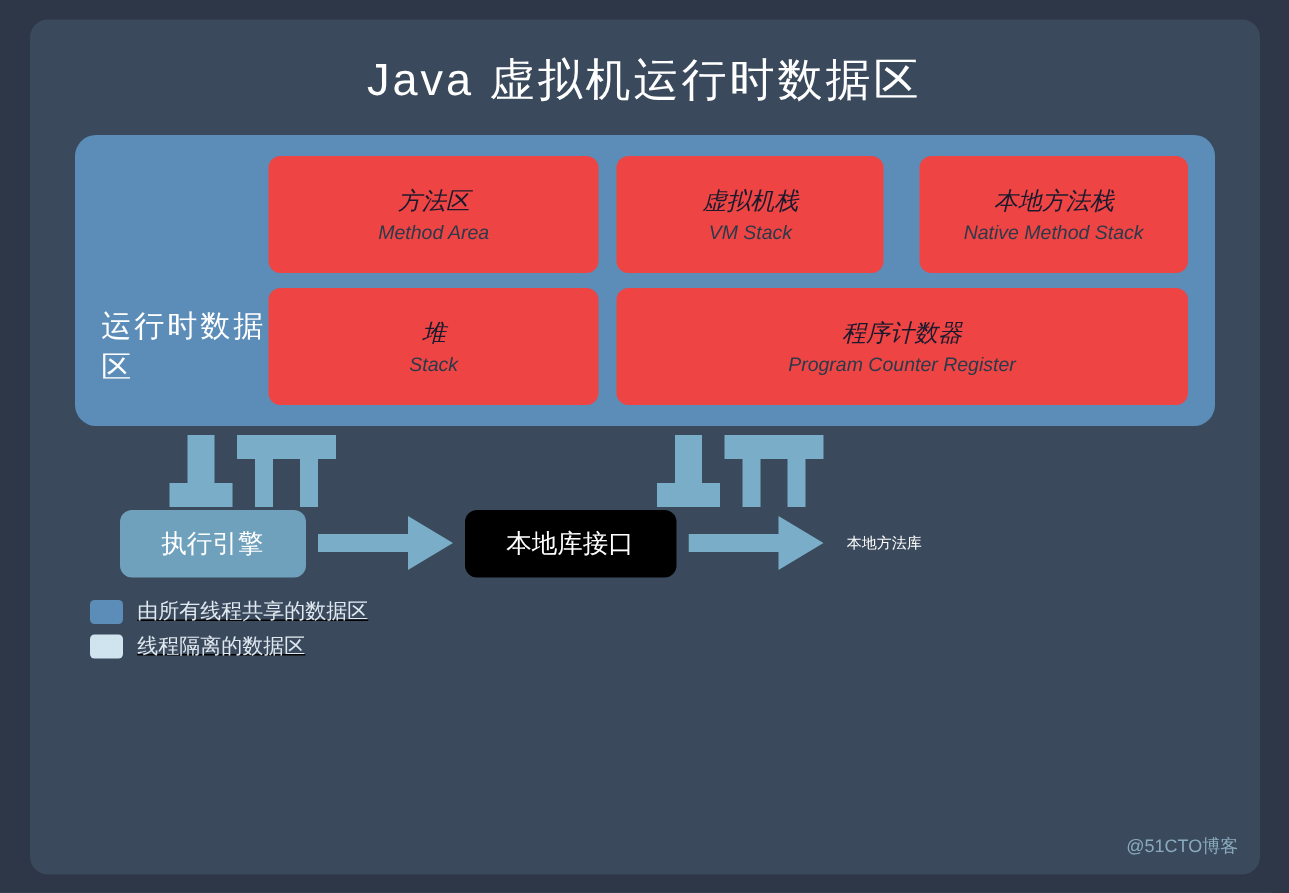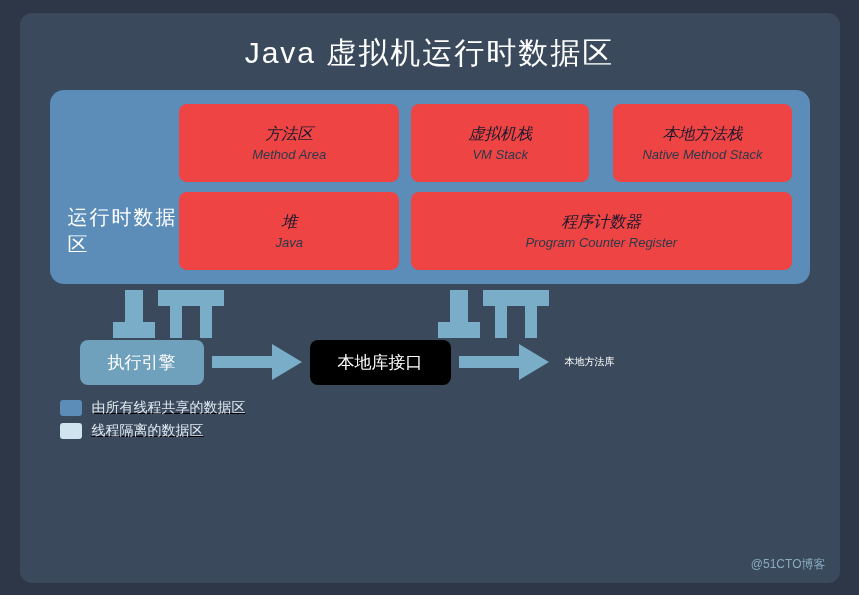--- a/index.html
+++ b/index.html
@@ -213,21 +213,21 @@
     <div class="runtime-title">运行时数据区</div>
     <div class="runtime-inner">
 
       <div class="left-col">
         <div class="cell cell-method">
           <span class="cell-title">方法区</span>
           <span class="cell-sub">Method Area</span>
         </div>
         <div class="cell cell-heap">
           <span class="cell-title">堆</span>
-          <span class="cell-sub">Java</span>
+          <span class="cell-sub">Stack</span>
         </div>
       </div>
 
       <div class="right-col">
         <div class="right-top-row">
           <div class="cell cell-vmstack">
             <span class="cell-title">虚拟机栈</span>
             <span class="cell-sub">VM Stack</span>
           </div>
           <div class="cell cell-native">

